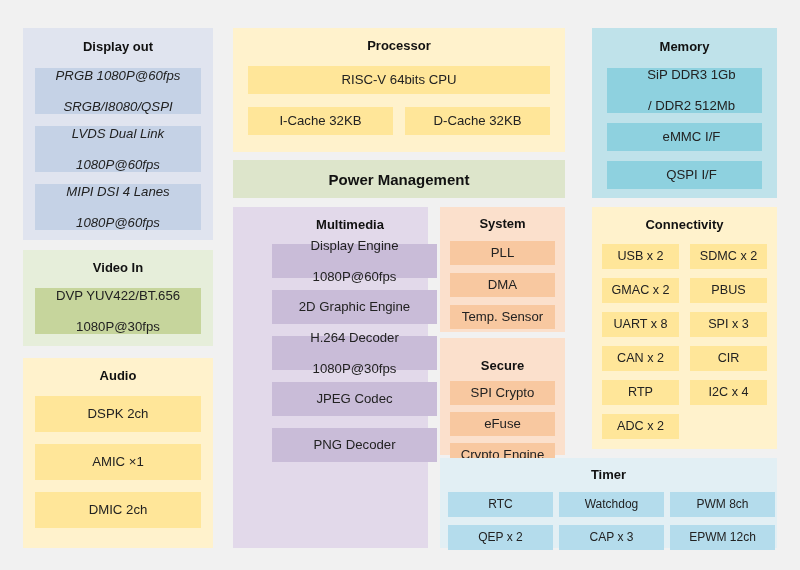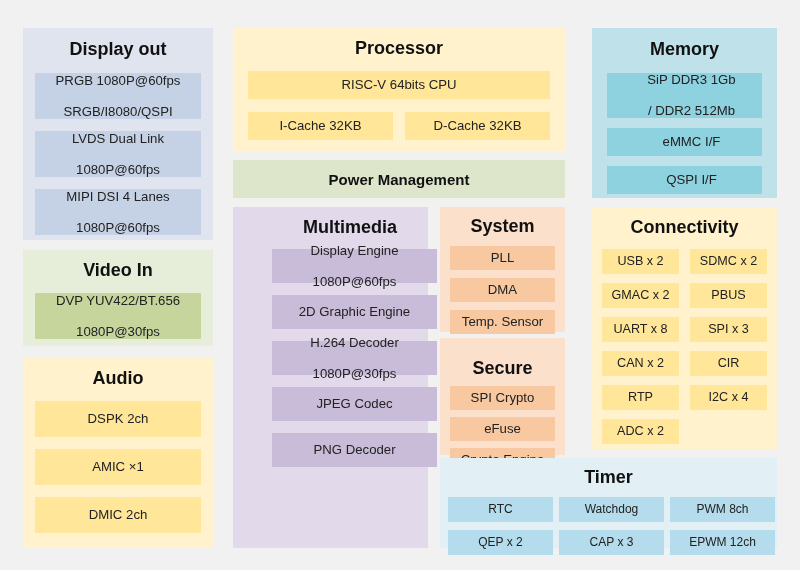--- a/index.html
+++ b/index.html
@@ -7,21 +7,21 @@
     width:800px;height:570px;
     background:#f1f1f1;
     font-family:"Liberation Sans","DejaVu Sans",sans-serif;
     color:#1a1a1a;
     overflow:hidden;
   }
   .canvas{position:relative;width:800px;height:570px;}
 
   .panel{position:absolute;box-sizing:border-box;padding:0;}
   .panel-title{
-    text-align:center;font-weight:bold;font-size:18px;
+    text-align:center;font-weight:bold;font-size:13px;
     line-height:1;color:#111;
   }
   .cell{
     display:flex;align-items:center;justify-content:center;
     text-align:center;font-size:13.2px;line-height:1.18;
     box-sizing:border-box;color:#222;
   }
   .cell span{display:block;}
 
   
@@ -37,21 +37,21 @@
   .p-orange {background:#fbe0cc;}
   .c-orange {background:#f8c8a0;}
   .p-cyan   {background:#bfe2ea;}
   .c-cyan   {background:#8ed1df;}
   .p-ltblue {background:#e2eff4;}
   .c-ltblue {background:#b4dcec;}
 
   
   #display-out{left:23px;top:28px;width:190px;height:212px;}
   #display-out .panel-title{margin-top:12px;}
-  #display-out .cell{width:166px;height:46px;margin:0 auto;}
+  #display-out .cell{width:166px;height:46px;margin:0 auto;font-style:italic;}
   #display-out .r1{margin-top:15px;}
   #display-out .r2,#display-out .r3{margin-top:12px;}
 
   #video-in{left:23px;top:250px;width:190px;height:96px;}
   #video-in .panel-title{margin-top:11px;}
   #video-in .cell{width:166px;height:46px;margin:14px auto 0;}
 
   #audio{left:23px;top:358px;width:190px;height:190px;}
   #audio .panel-title{margin-top:11px;}
   #audio .cell{width:166px;height:36px;margin:0 auto;}

